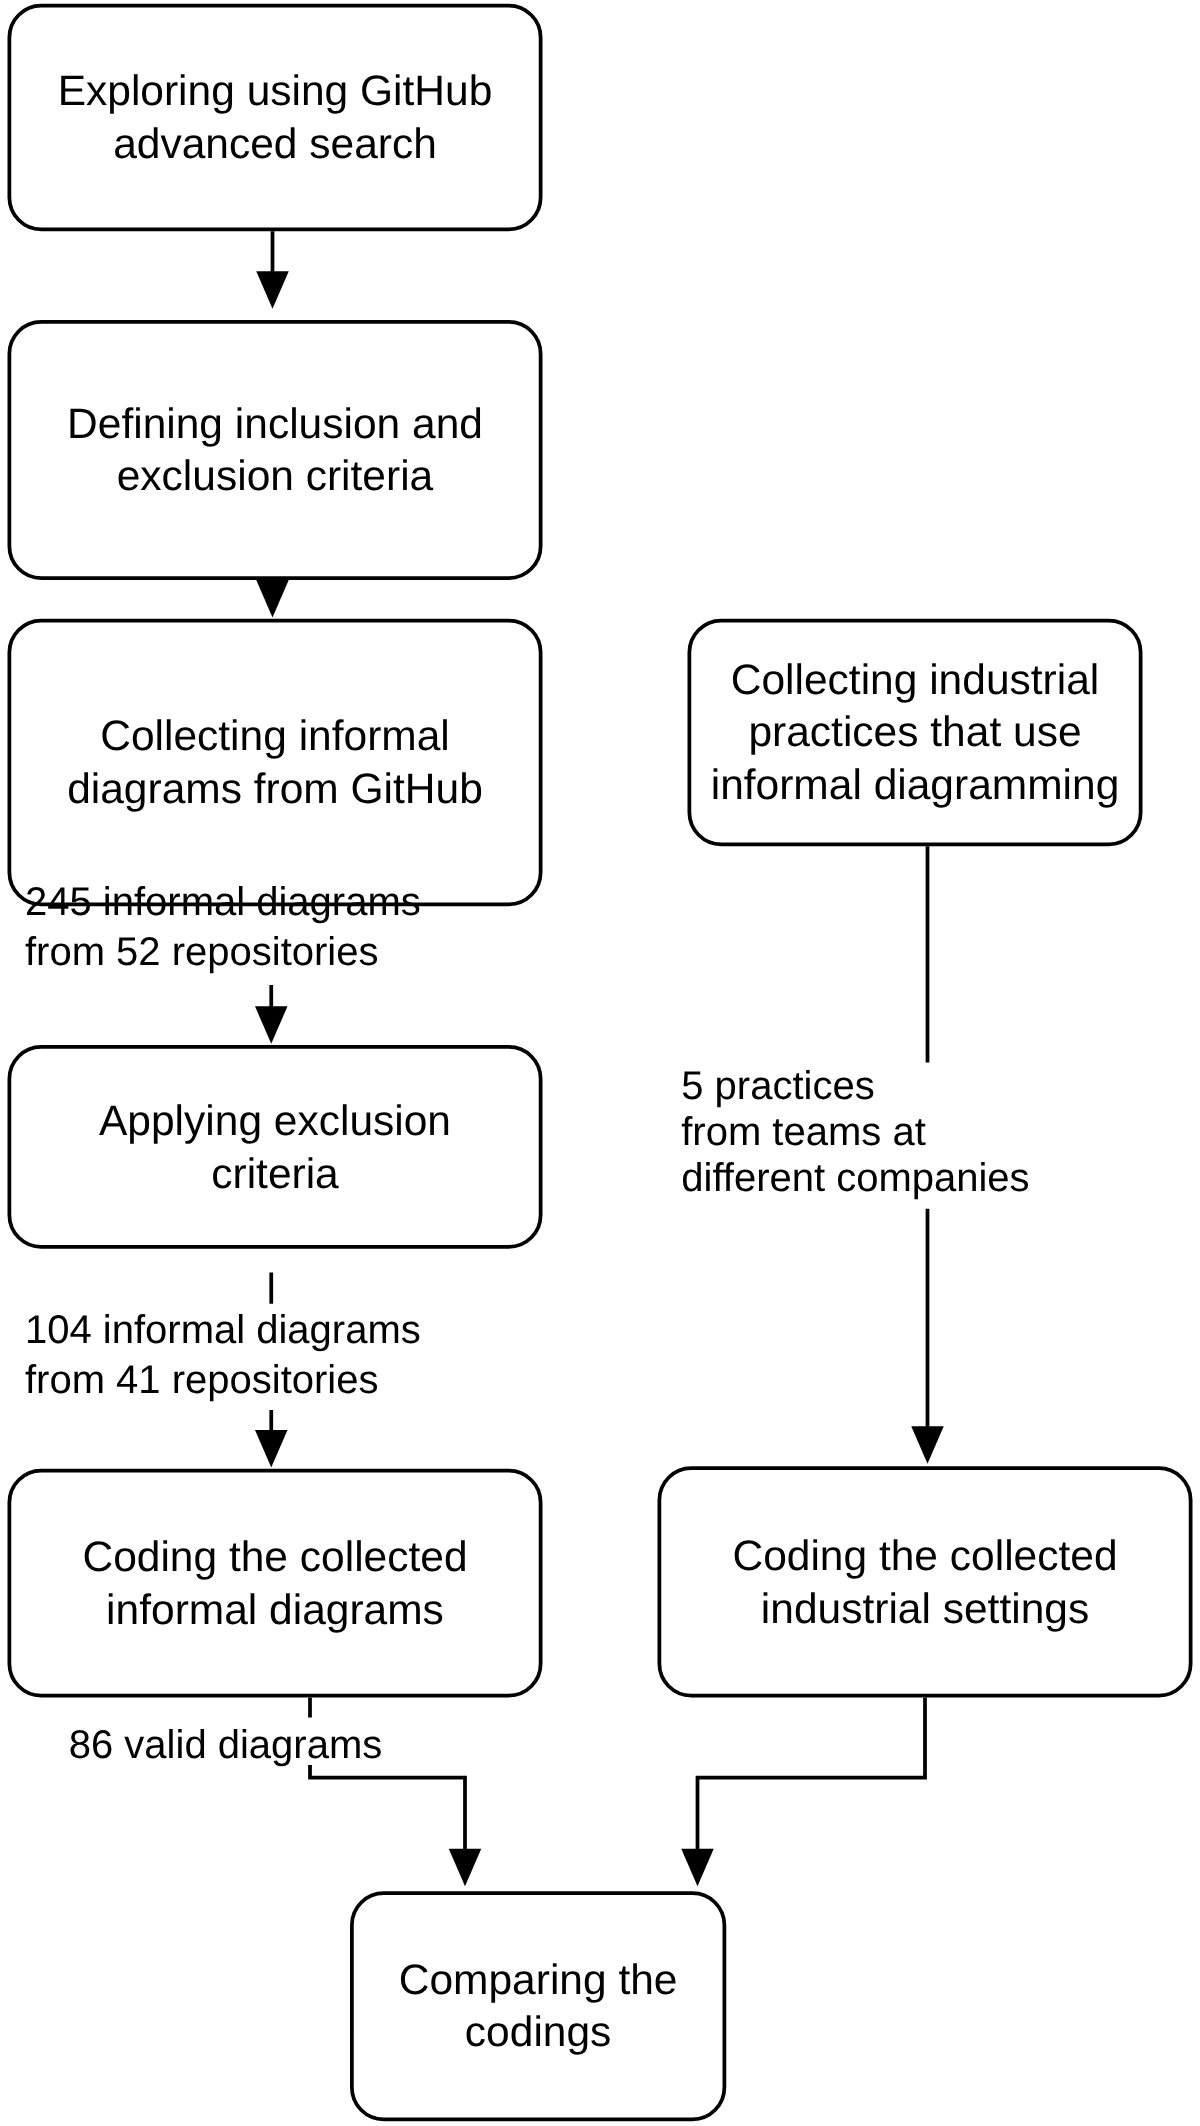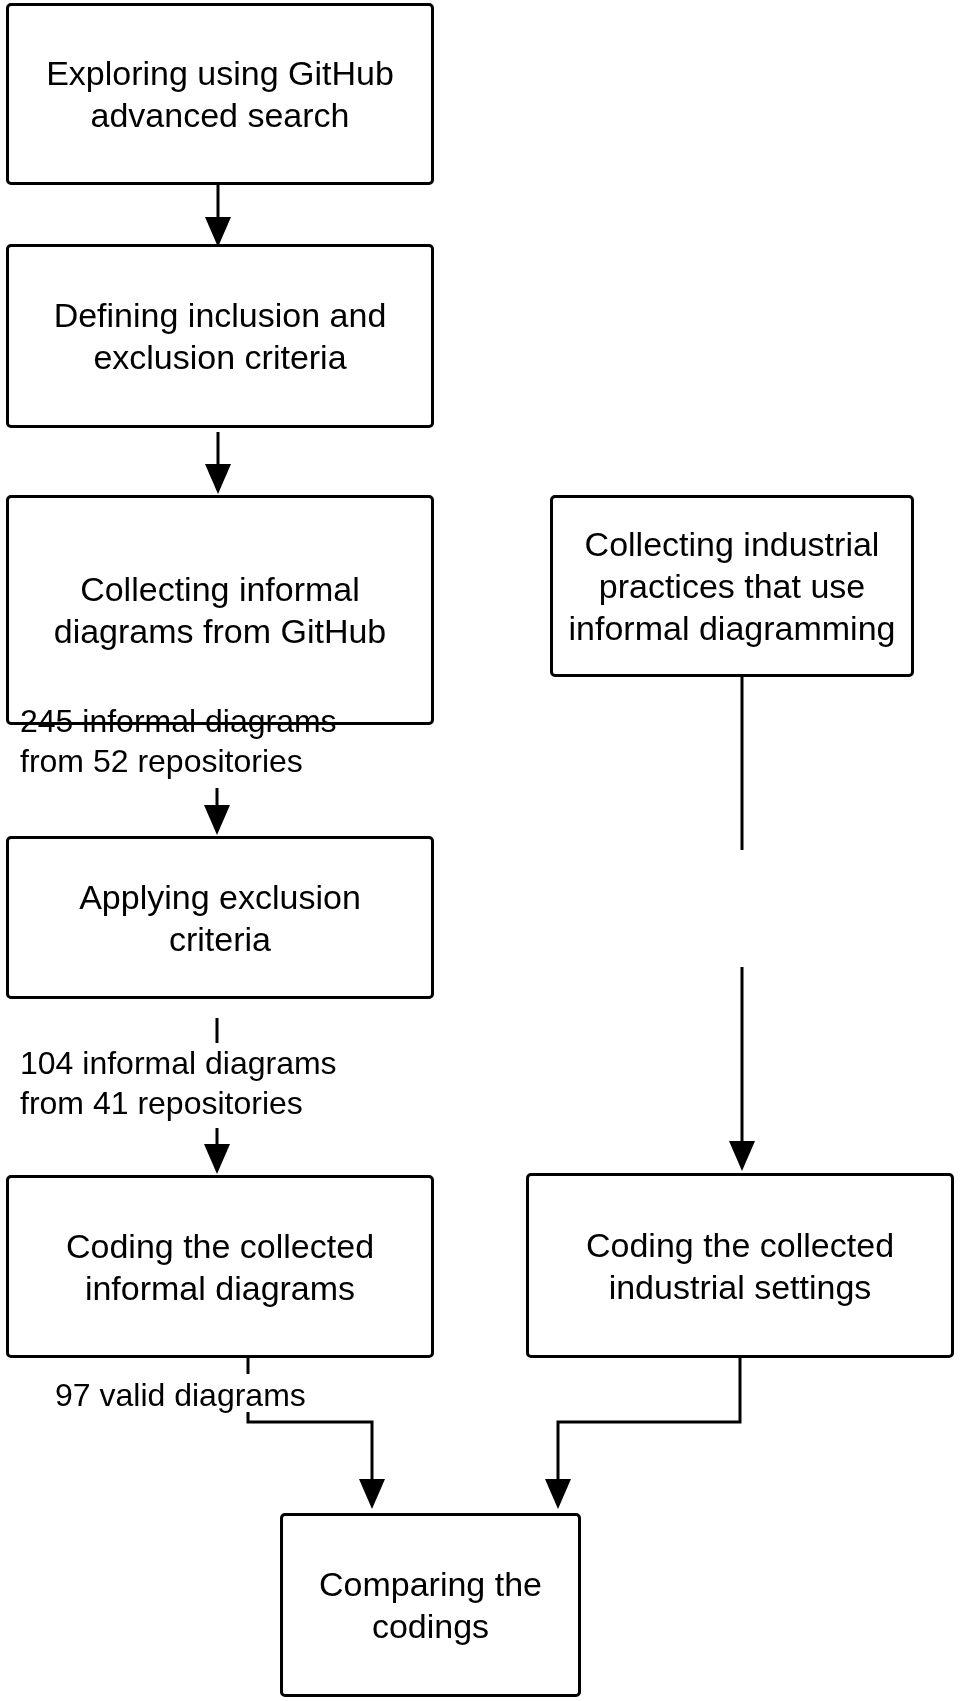--- a/index.html
+++ b/index.html
@@ -22,21 +22,21 @@
     top: 0;
     width: 960px;
     height: 1701px;
     pointer-events: none;
   }
   .node {
     position: absolute;
     box-sizing: border-box;
     background: #ffffff;
     border: 3px solid #000000;
-    border-radius: 5px;
+    border-radius: 27px;
     display: flex;
     align-items: center;
     justify-content: center;
     text-align: center;
     font-size: 34px;
     line-height: 42px;
     white-space: pre-line;
   }
   .edge-label {
     position: absolute;
@@ -93,21 +93,21 @@
         <polygon points="558,1509 545,1479 571,1479" fill="#000000" stroke="none"></polygon>
       </g>
     </g>
   </svg>
 
   <div class="node" style="left:6px; top:3px; width:428px; height:182px">
     <span>Exploring using GitHub
 advanced search</span>
   </div>
 
-  <div class="node" style="left:6px; top:244px; width:428px; height:184px">
+  <div class="node" style="left:6px; top:256px; width:428px; height:208px">
     <span>Defining inclusion and
 exclusion criteria</span>
   </div>
 
   <div class="node" style="left:6px; top:495px; width:428px; height:230px">
     <span>Collecting informal
 diagrams from GitHub</span>
   </div>
 
   <div class="node" style="left:550px; top:495px; width:364px; height:182px">
@@ -135,16 +135,19 @@
     <span>Comparing the
 codings</span>
   </div>
 
   <div class="edge-label" style="left:20px; top:701px; width:400px">245 informal diagrams
 from 52 repositories</div>
 
   <div class="edge-label" style="left:20px; top:1043px; width:400px">104 informal diagrams
 from 41 repositories</div>
 
-  <div class="edge-label" style="left:55px; top:1377px; width:400px; line-height:36px">97 valid diagrams</div>
+  <div class="edge-label" style="left:55px; top:1377px; width:400px; line-height:36px">86 valid diagrams</div>
 
+  <div class="edge-label" style="left:545px; top:850px; width:400px; line-height:37px">5 practices
+from teams at
+different companies</div>
 
 </div>
 
 </body></html>

